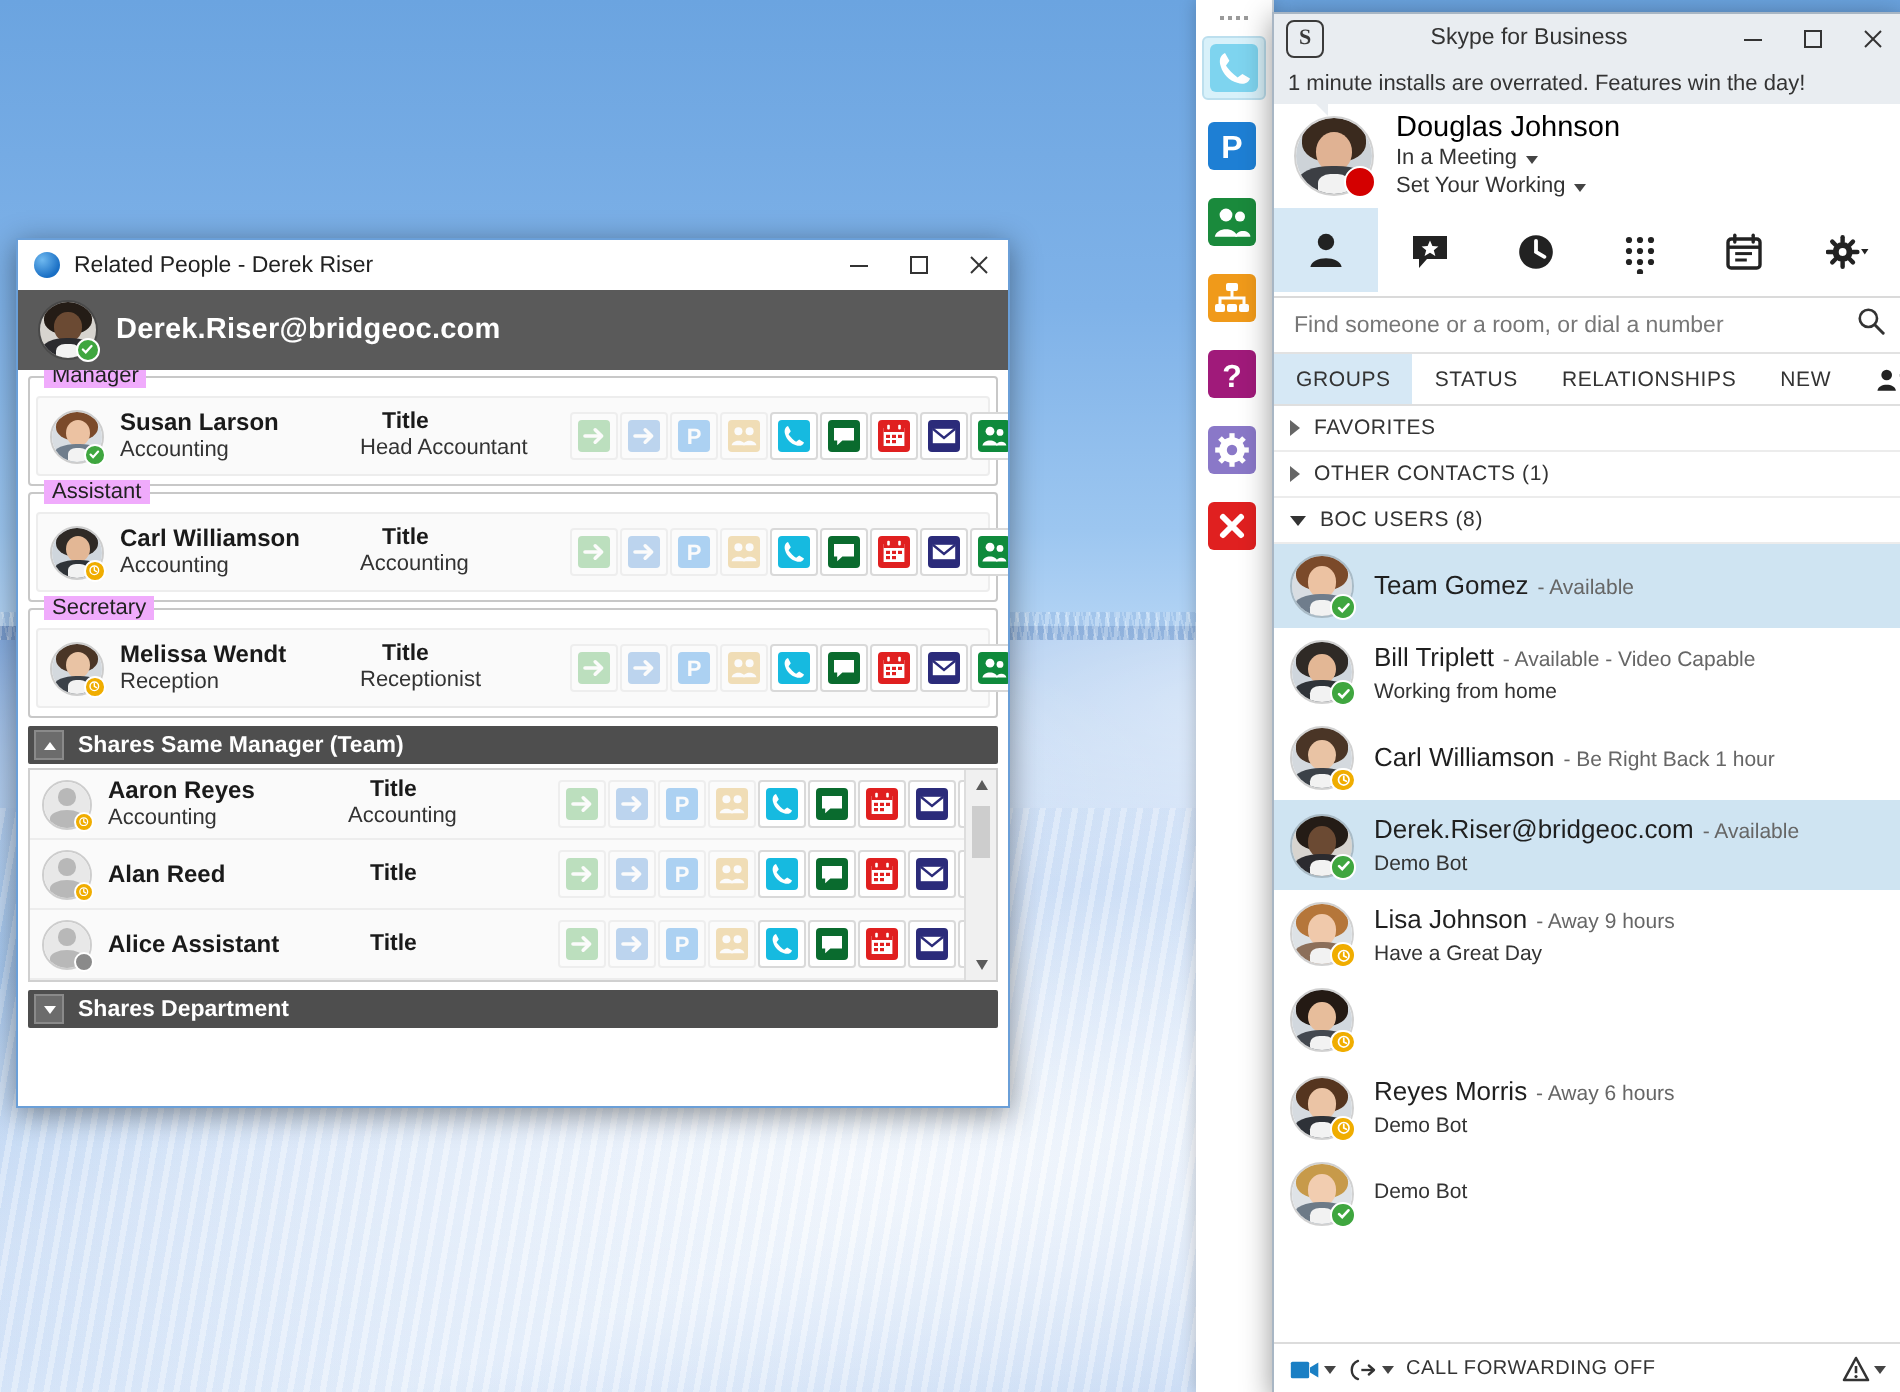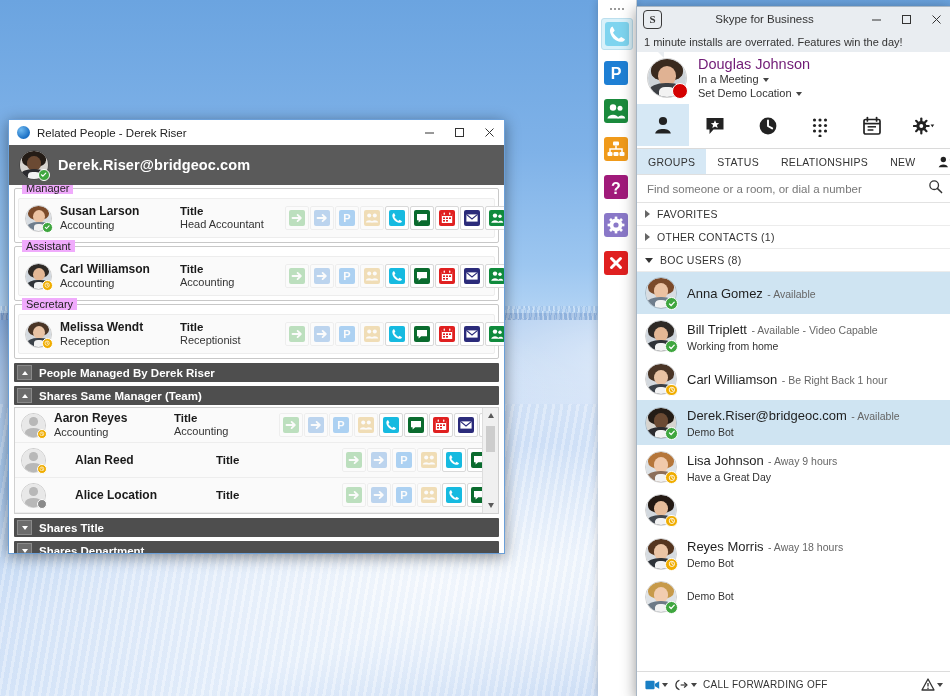--- a/index.html
+++ b/index.html
@@ -51,27 +51,27 @@
 
   #rp-body{flex:1 1 auto;overflow:hidden;background:#fff;display:flex;flex-direction:column;}
 
   .fieldset{margin:3px 5px 0 5px;border:1px solid #c8c8c8;border-radius:2px;position:relative;
     padding:9px 3px 4px 3px;}
   .fieldset > .legend{position:absolute;top:-7px;left:7px;background:#f0abfc;padding:0 4px;
     font-size:11px;color:#222;}
 
   .person-row{display:flex;align-items:center;height:38px;padding:0 4px 0 6px;
     background:#fafafa;border:1px solid #ededed;border-radius:2px;}
-  .person-row + .person-row{margin-top:2px;gap:21px;}
+  .person-row + .person-row{margin-top:2px;}
   .person-row .av{width:27px;height:27px;flex:0 0 auto;margin-right:8px;}
   .pcol-name{width:120px;flex:0 0 auto;line-height:1.25;}
   .pname{font-size:12px;font-weight:bold;color:#1a1a1a;white-space:nowrap;}
   .pdept{font-size:11px;color:#333;}
   .pcol-title{width:105px;flex:0 0 auto;line-height:1.25;}
-  .ptitle{font-size:11.5px;font-weight:bold;color:#1a1a1a;}
+  .ptitle{font-size:11.5px;font-weight:bold;color:#1a1a1a;margin-left:11px;}
   .ptitle2{font-size:11px;color:#333;}
   .actions{margin-left:auto;display:flex;gap:1px;align-items:center;}
 
   .abtn{width:22px;height:22px;border:1px solid #d9d9d9;border-radius:2px;background:#fff;
     display:flex;align-items:center;justify-content:center;}
   .abtn svg{display:block;}
   .abtn.dim{opacity:.35;}
 
   .section-hdr{height:19px;background:#4e4e4e;display:flex;align-items:center;
     margin:4px 5px 0 5px;padding-left:3px;border-radius:1px;}
@@ -128,21 +128,21 @@
     color:#3a3a3a;font-family:"Liberation Serif",serif;flex:0 0 auto;}
   #sk-title{flex:1 1 auto;text-align:center;font-size:11.5px;color:#333;}
   #sk-note{height:21px;background:#e9edf1;display:flex;align-items:center;padding-left:7px;
     font-size:11px;color:#333;flex:0 0 auto;position:relative;}
   #sk-note .tail{position:absolute;left:20px;bottom:-6px;width:0;height:0;
     border-left:7px solid transparent;border-right:0 solid transparent;border-top:7px solid #e9edf1;}
 
   #sk-me{height:52px;background:#fff;display:flex;align-items:center;padding:0 10px;flex:0 0 auto;}
   #sk-me .av{width:40px;height:40px;margin-right:11px;}
   #sk-me-text{line-height:1.25;}
-  #sk-me-name{font-size:14.5px;color:#701a75;}
+  #sk-me-name{font-size:14.5px;color:#000000;}
   .me-sub{font-size:11px;color:#333;display:flex;align-items:center;gap:4px;}
   .caret{width:0;height:0;border-left:3.5px solid transparent;border-right:3.5px solid transparent;
     border-top:4px solid #444;display:inline-block;}
 
   #sk-toolbar{height:44px;background:#fff;display:flex;align-items:stretch;
     border-bottom:1px solid #dadada;flex:0 0 auto;}
   .tb{flex:1 1 0;display:flex;align-items:center;justify-content:center;color:#222;}
   .tb.active{background:#d6e8f5;border-bottom:2px solid #fff;}
   .tb svg{display:block;}
 
@@ -552,26 +552,20 @@
                   <path d="M9 12.8 C9.4 10.2 14 10.2 14.2 12.8 Z" fill="#fff"></path>
                 </svg>
               </div>
             </div>
           </div>
         </div>
         <div class="section-hdr">
           <div class="tog">
             <i></i>
           </div>
-          <div class="section-label">People Managed By Derek Riser</div>
-        </div>
-        <div class="section-hdr">
-          <div class="tog">
-            <i></i>
-          </div>
           <div class="section-label">Shares Same Manager (Team)</div>
         </div>
         <div id="team-list">
           <div id="team-rows">
             <div class="person-row">
               <div class="av" style="width: 25px; height: 25px;">
                 <div class="disc">
                   <div class="silhouette">
                     <div class="head"></div>
                     <div class="shoulders"></div>
@@ -749,21 +743,21 @@
               <div class="av" style="width: 25px; height: 25px;">
                 <div class="disc">
                   <div class="silhouette">
                     <div class="head"></div>
                     <div class="shoulders"></div>
                   </div>
                 </div>
                 <div class="dot offline"></div>
               </div>
               <div class="pcol-name">
-                <div class="pname">Alice Location</div>
+                <div class="pname">Alice Assistant</div>
               </div>
               <div class="pcol-title">
                 <div class="ptitle">Title</div>
               </div>
               <div class="actions">
                 <div class="abtn dim">
                   <svg width="16" height="16" viewBox="0 0 16 16">
                     <rect width="16" height="16" rx="2" fill="#4caf50"></rect>
                     <path d="M3.5 8 H11" stroke="#fff" stroke-width="1.8" stroke-linecap="round"></path>
                     <path d="M8.6 4.9 L11.8 8 L8.6 11.1" fill="none" stroke="#fff" stroke-width="1.8" stroke-linecap="round" stroke-linejoin="round"></path>
@@ -831,26 +825,20 @@
           <div class="sbar">
             <div class="arw up">
               <i></i>
             </div>
             <div class="thumb"></div>
             <div class="track"></div>
             <div class="arw down">
               <i></i>
             </div>
           </div>
-        </div>
-        <div class="section-hdr">
-          <div class="tog down">
-            <i></i>
-          </div>
-          <div class="section-label">Shares Title</div>
         </div>
         <div class="section-hdr">
           <div class="tog down">
             <i></i>
           </div>
           <div class="section-label">Shares Department</div>
         </div>
       </div>
   </div>
 </div>
@@ -971,21 +959,21 @@
         </div>
       <div class="dot busy"></div>
     </div>
     <div id="sk-me-text">
       <div id="sk-me-name">Douglas Johnson</div>
       <div class="me-sub">
         <span>In a Meeting</span>
         <i class="caret"></i>
       </div>
       <div class="me-sub">
-        <span>Set Demo Location</span>
+        <span>Set Your Working</span>
         <i class="caret"></i>
       </div>
     </div>
   </div>
 
   <div id="sk-toolbar">
       <div class="tb active">
         <span>
           <svg width="22" height="22" viewBox="0 0 22 22">
             <circle cx="11" cy="7" r="4.1" fill="#222"></circle>
@@ -1055,45 +1043,45 @@
                 <line x1="5.6" y1="-5.6" x2="3.8" y2="-3.8"></line>
                 <line x1="-3.8" y1="3.8" x2="-5.6" y2="5.6"></line>
               </g>
             </g>
             <path d="M19 8.4 L23 8.4 L21 11.4 Z" fill="#222"></path>
           </svg>
         </span>
       </div>
     </div>
 
+  <div id="sk-search">
+    <input id="sk-search-input" placeholder="Find someone or a room, or dial a number" style="">
+    <span>
+      <svg width="15" height="15" viewBox="0 0 16 16">
+          <circle cx="6.6" cy="6.6" r="4.6" fill="none" stroke="#333" stroke-width="1.4"></circle>
+          <line x1="10" y1="10" x2="14.5" y2="14.5" stroke="#333" stroke-width="1.6" stroke-linecap="round"></line>
+        </svg>
+    </span>
+  </div>
+
   <div id="sk-tabs">
       <div class="sktab active">GROUPS</div>
       <div class="sktab">STATUS</div>
       <div class="sktab">RELATIONSHIPS</div>
       <div class="sktab">NEW</div>
       <div class="sktab" style="margin-left: auto;">
         <svg width="16" height="14" viewBox="0 0 18 14">
           <circle cx="6" cy="4.2" r="3" fill="#222"></circle>
           <path d="M0.8 13 C1.4 8.6 10.6 8.6 11.2 13 Z" fill="#222"></path>
           <line x1="13.4" y1="4.4" x2="17.4" y2="4.4" stroke="#222" stroke-width="1.6"></line>
           <line x1="15.4" y1="2.4" x2="15.4" y2="6.4" stroke="#222" stroke-width="1.6"></line>
         </svg>
       </div>
     </div>
 
-  <div id="sk-search">
-    <input id="sk-search-input" placeholder="Find someone or a room, or dial a number" style="">
-    <span>
-      <svg width="15" height="15" viewBox="0 0 16 16">
-          <circle cx="6.6" cy="6.6" r="4.6" fill="none" stroke="#333" stroke-width="1.4"></circle>
-          <line x1="10" y1="10" x2="14.5" y2="14.5" stroke="#333" stroke-width="1.6" stroke-linecap="round"></line>
-        </svg>
-    </span>
-  </div>
-
   <div id="sk-contacts">
       <div class="group-hdr">
         <span class="tri right"></span>
         <span>FAVORITES</span>
       </div>
       <div class="group-hdr">
         <span class="tri right"></span>
         <span>OTHER CONTACTS (1)</span>
       </div>
       <div class="group-hdr">
@@ -1111,21 +1099,21 @@
               <div class="collar"></div>
             </div>
           </div>
           <div class="dot available">
             <svg viewBox="0 0 10 10">
               <path d="M2 5.2 L4 7.2 L8 2.8" fill="none" stroke="#fff" stroke-width="1.7" stroke-linecap="round"></path>
             </svg>
           </div>
         </div>
         <div class="ct-text">
-          <div class="ct-line1"><span class="ct-name">Anna Gomez</span> <span class="ct-status">- Available</span></div>
+          <div class="ct-line1"><span class="ct-name">Team Gomez</span> <span class="ct-status">- Available</span></div>
         </div>
       </div>
       <div class="ctrow">
         <div class="av" style="width: 32px; height: 32px;">
           <div class="disc">
             <div class="face">
               <div class="bg" style="background: rgb(207, 214, 221);"></div>
               <div class="hair" style="background: rgb(47, 42, 38);"></div>
               <div class="skin" style="background: rgb(227, 183, 149);"></div>
               <div class="body" style="background: rgb(47, 51, 56);"></div>
@@ -1241,21 +1229,21 @@
             </div>
           </div>
           <div class="dot away">
             <svg viewBox="0 0 10 10">
               <circle cx="5" cy="5" r="3.4" fill="none" stroke="#fff" stroke-width="1.1"></circle>
               <path d="M5 2.8 L5 5.1 L6.7 6" fill="none" stroke="#fff" stroke-width="1.1" stroke-linecap="round"></path>
             </svg>
           </div>
         </div>
         <div class="ct-text">
-          <div class="ct-line1"><span class="ct-name">Reyes Morris</span> <span class="ct-status">- Away 18 hours</span></div>
+          <div class="ct-line1"><span class="ct-name">Reyes Morris</span> <span class="ct-status">- Away 6 hours</span></div>
           <div class="ct-note">Demo Bot</div>
         </div>
       </div>
       <div class="ctrow">
         <div class="av" style="width: 32px; height: 32px;">
           <div class="disc">
             <div class="face">
               <div class="bg" style="background: rgb(223, 227, 231);"></div>
               <div class="hair" style="background: rgb(199, 154, 74);"></div>
               <div class="skin" style="background: rgb(242, 205, 176);"></div>

